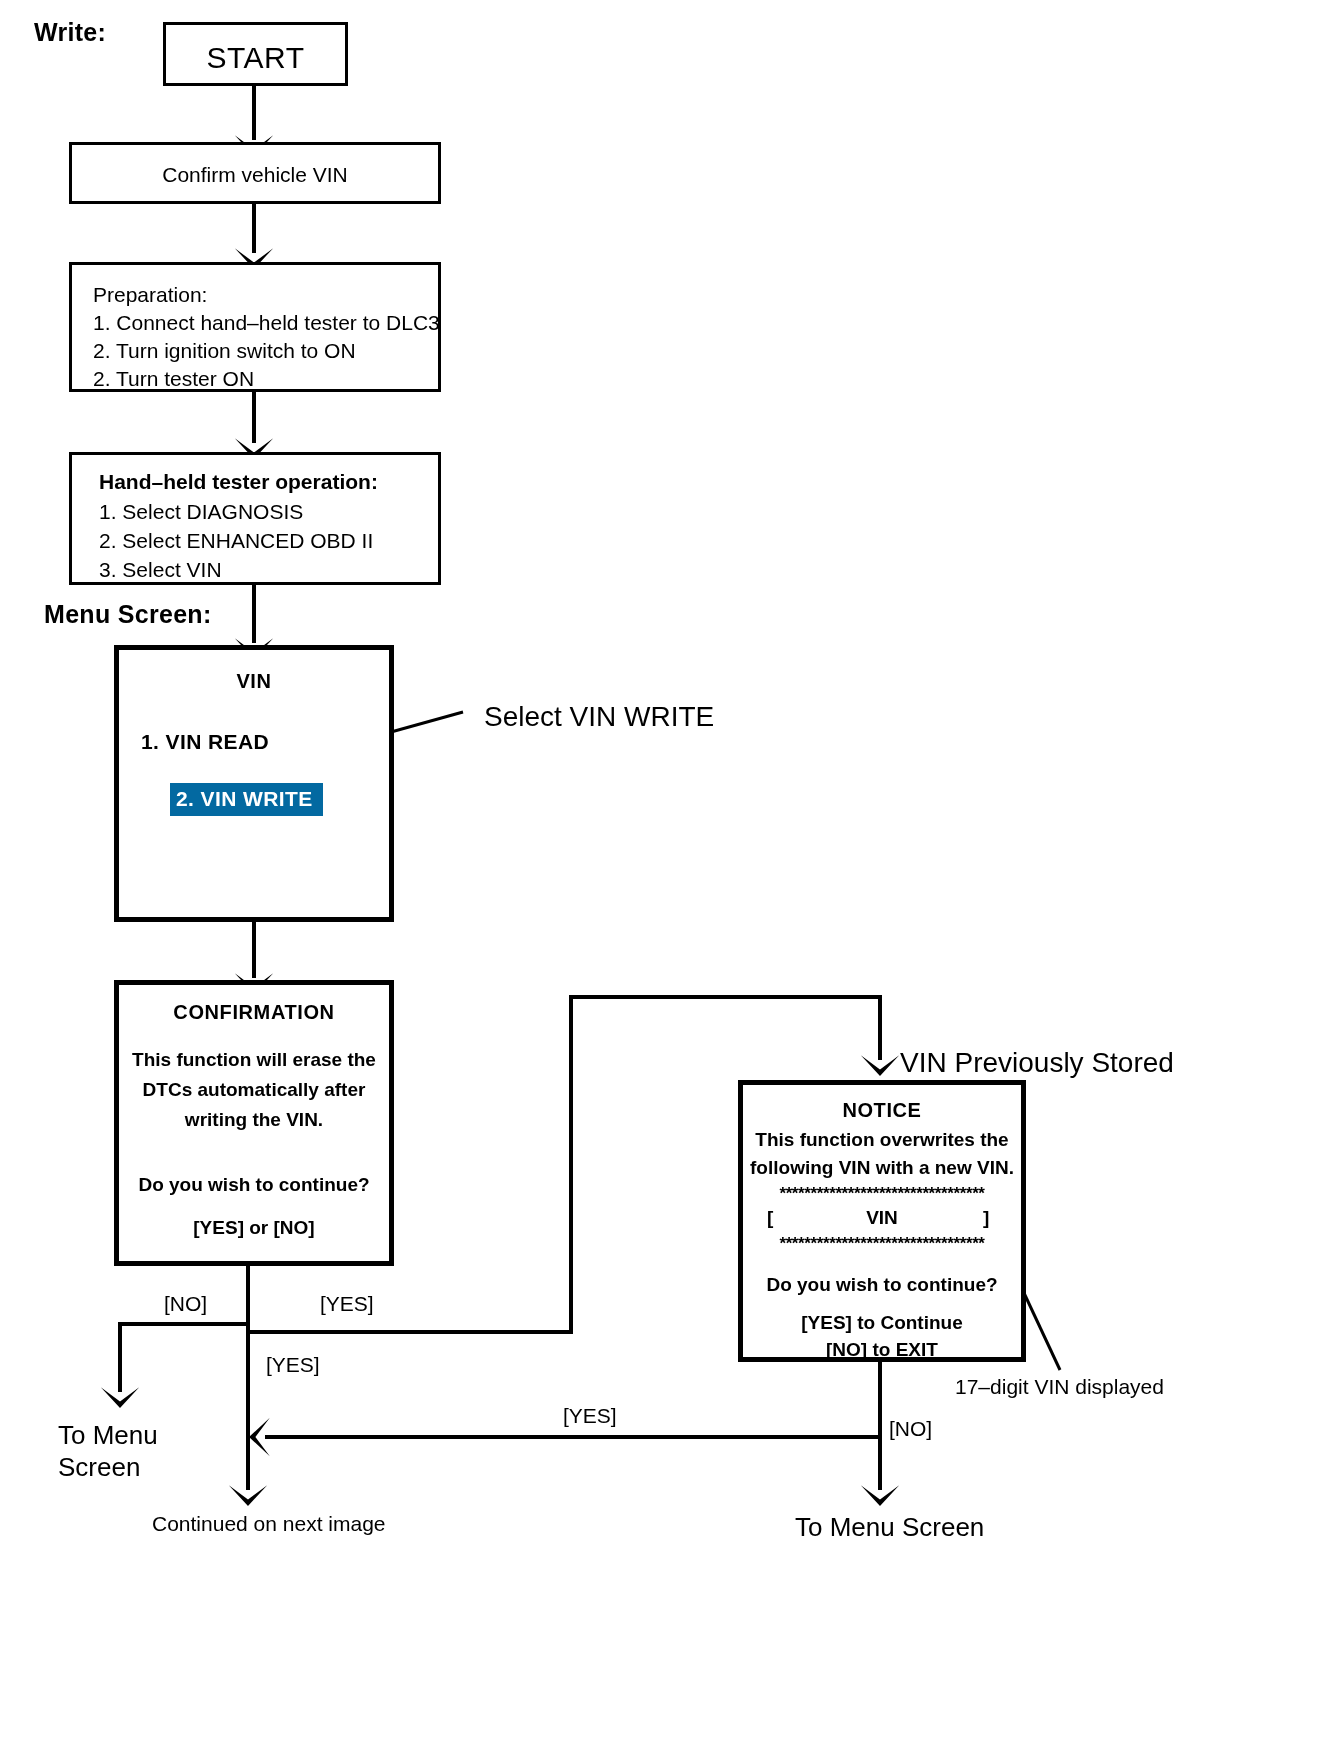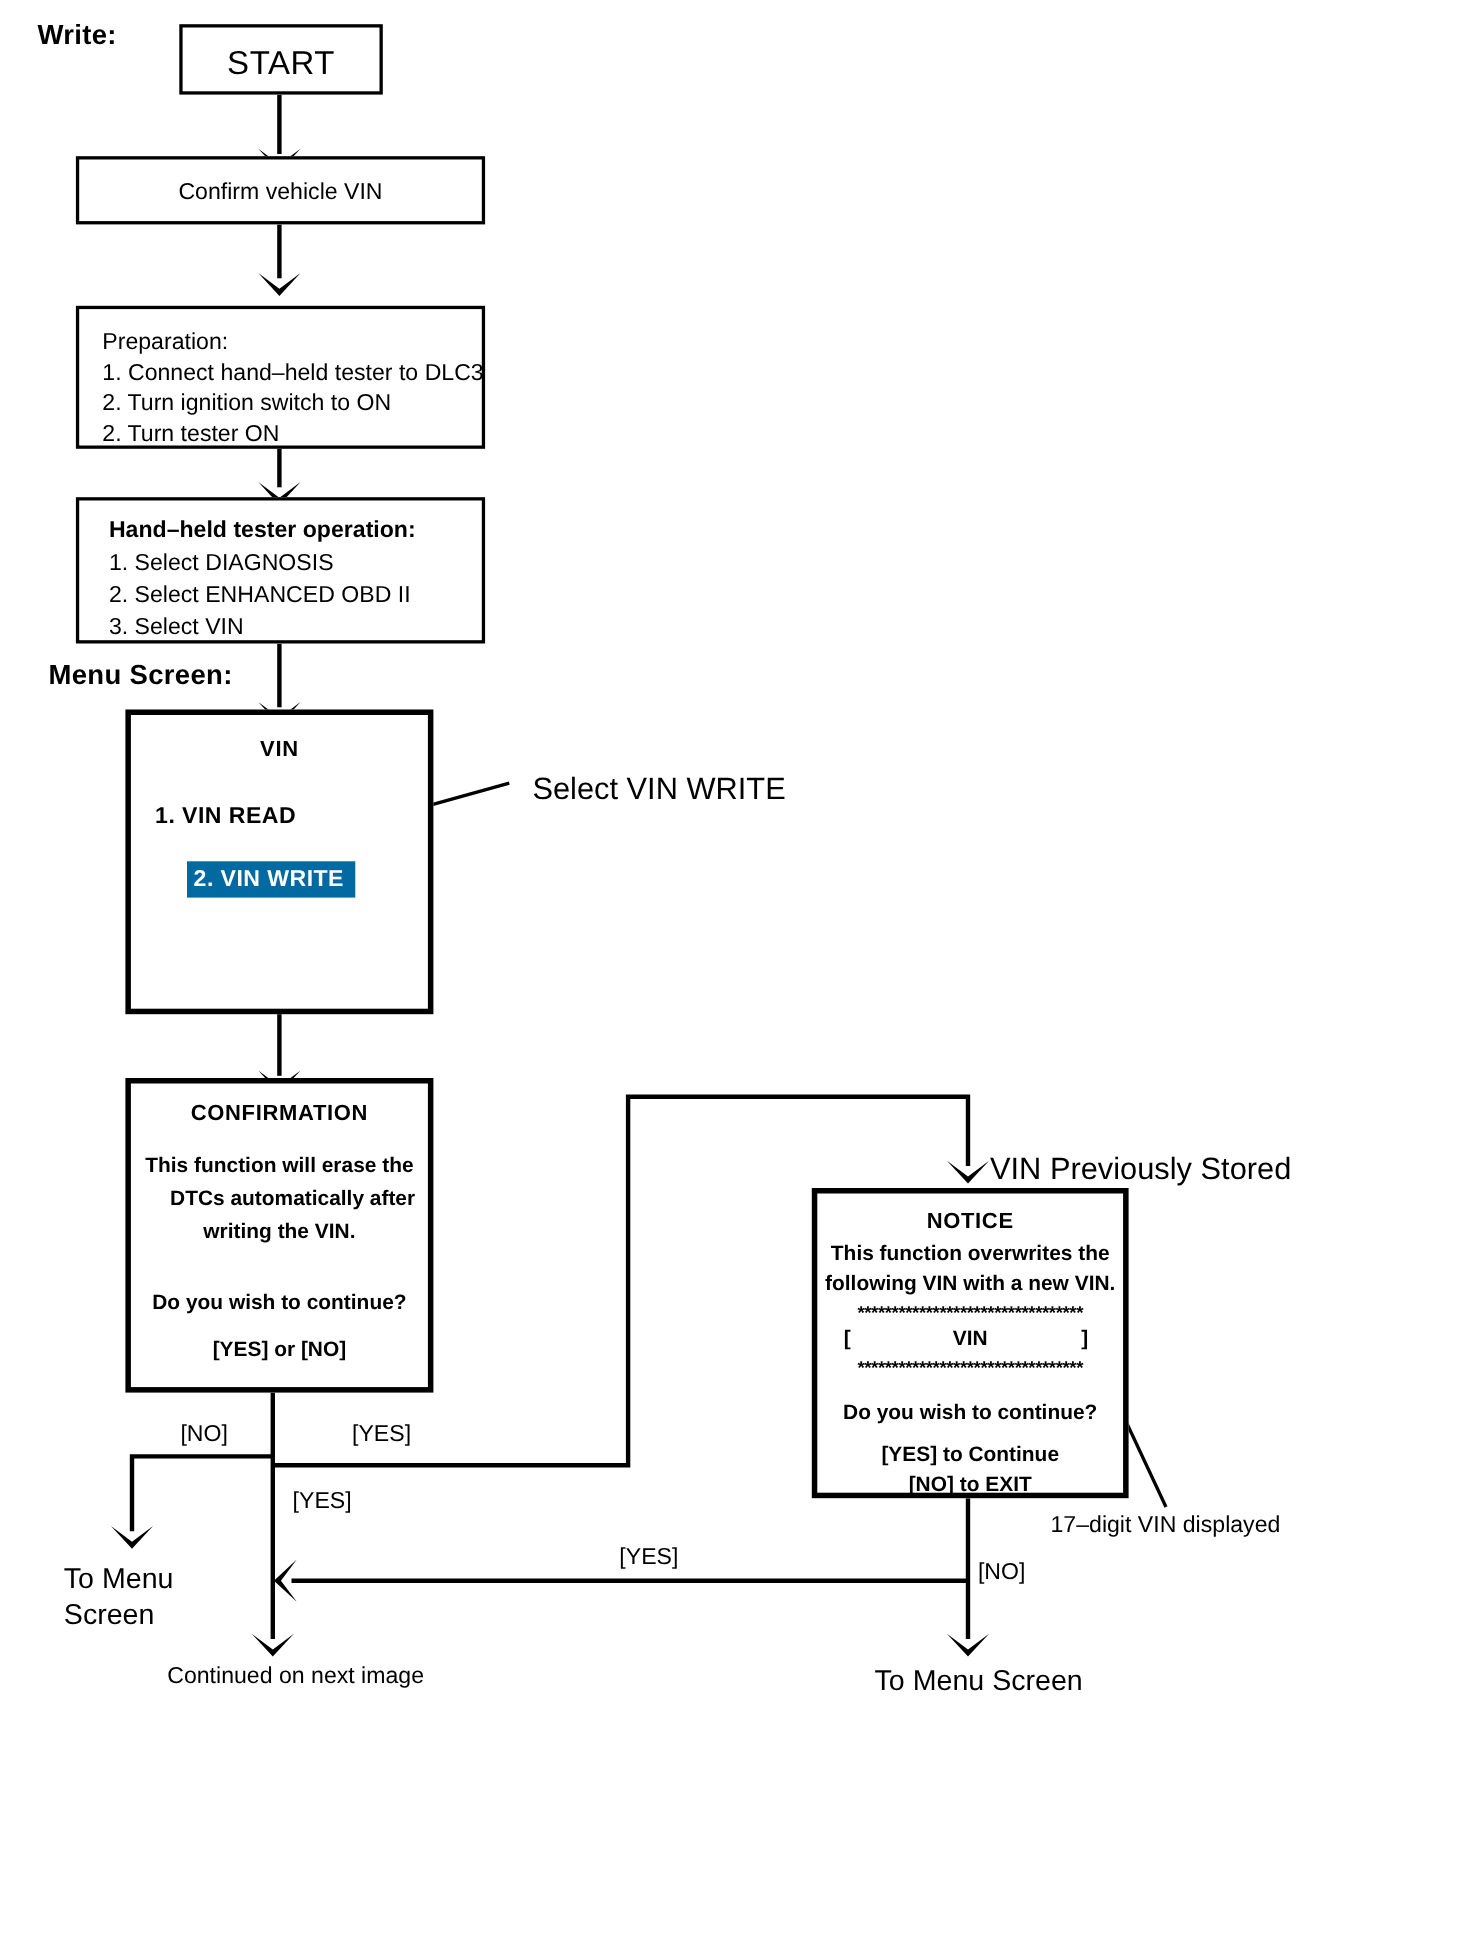--- a/index.html
+++ b/index.html
@@ -148,21 +148,21 @@
   <div class="lbl heading" style="left:44px; top:600px;">Menu Screen:</div>
 
   <div class="box" style="left:163px; top:22px; width:185px; height:64px;">
     <div class="boxtext start-txt ctr" style="left:0; top:13px; width:179px;">START</div>
   </div>
 
   <div class="box" style="left:69px; top:142px; width:372px; height:62px;">
     <div class="boxtext ctr" style="left:0; top:16px; width:366px; font-size:21px;">Confirm vehicle VIN</div>
   </div>
 
-  <div class="box" style="left:69px; top:278px; width:372px; height:130px;">
+  <div class="box" style="left:69px; top:262px; width:372px; height:130px;">
     <div class="boxtext" style="left:21px; top:16px;">Preparation:</div>
     <div class="boxtext" style="left:21px; top:44px;">1. Connect hand–held tester to DLC3</div>
     <div class="boxtext" style="left:21px; top:72px;">2. Turn ignition switch to ON</div>
     <div class="boxtext" style="left:21px; top:100px;">2. Turn tester ON</div>
   </div>
 
   <div class="box" style="left:69px; top:452px; width:372px; height:133px;">
     <div class="boxtext bold" style="left:27px; top:13px;">Hand–held tester operation:</div>
     <div class="boxtext" style="left:27px; top:43px;">1. Select DIAGNOSIS</div>
     <div class="boxtext" style="left:27px; top:72px;">2. Select ENHANCED OBD II</div>
@@ -175,21 +175,21 @@
     <div class="boxtext" style="left:16px; top:106px;">
       <span class="menu-item sel">2. VIN WRITE</span>
     </div>
   </div>
 
   <div class="lbl callout" style="left:484px; top:700px;">Select VIN WRITE</div>
 
   <div class="box thick" style="left:114px; top:980px; width:280px; height:286px;">
     <div class="boxtext screen-title ctr" style="left:0; top:14px; width:270px;">CONFIRMATION</div>
     <div class="boxtext screen-body ctr" style="left:0; top:60px; width:270px;">This function will erase the</div>
-    <div class="boxtext screen-body ctr" style="left:0; top:90px; width:270px;padding-left:12px;">DTCs automatically after</div>
+    <div class="boxtext screen-body ctr" style="left:0; top:90px; width:270px;">DTCs automatically after</div>
     <div class="boxtext screen-body ctr" style="left:0; top:120px; width:270px;">writing the VIN.</div>
     <div class="boxtext screen-body ctr" style="left:0; top:185px; width:270px;">Do you wish to continue?</div>
     <div class="boxtext screen-body ctr" style="left:0; top:228px; width:270px;">[YES] or [NO]</div>
   </div>
 
   <div class="lbl callout" style="left:900px; top:1046px;">VIN Previously Stored</div>
 
   <div class="box thick" style="left:738px; top:1080px; width:288px; height:282px;">
     <div class="boxtext screen-title ctr" style="left:0; top:12px; width:278px;">NOTICE</div>
     <div class="boxtext notice-body ctr" style="left:0; top:40px; width:278px;">This function overwrites the</div>

